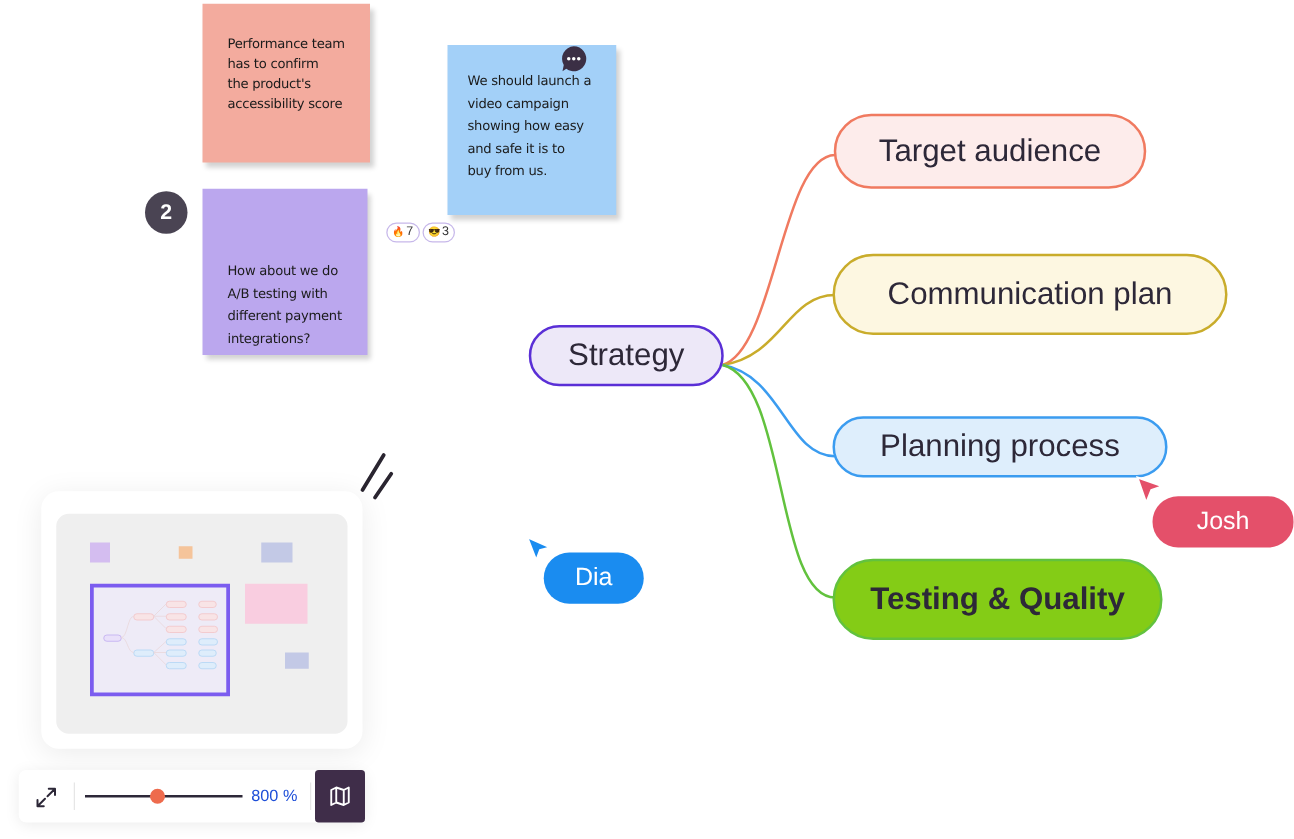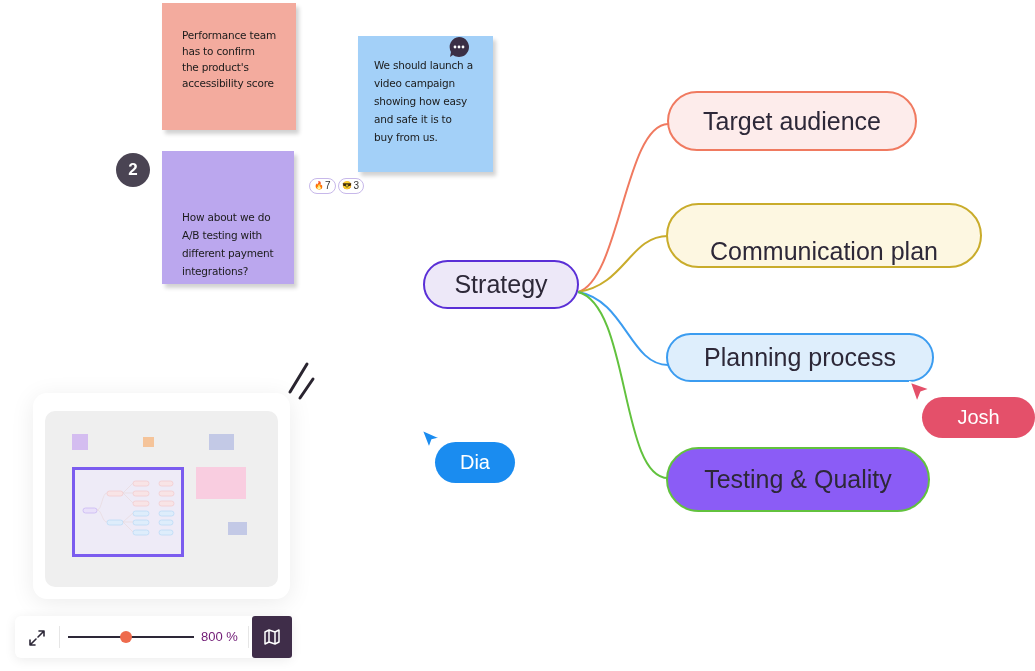--- a/index.html
+++ b/index.html
@@ -76,27 +76,27 @@
   <path d="M578 292 C 625 300, 630 365, 668 365" fill="none" stroke="#3b9cf0" stroke-width="2"></path>
   <path d="M578 292 C 630 305, 620 478, 668 478" fill="none" stroke="#62c23e" stroke-width="2"></path>
 </svg>
 
 <div class="node" style="left:423px;top:260px;width:156px;height:49px;border-color:#5a2fd6;background:#ede8f8;">
   <span>Strategy</span>
 </div>
 <div class="node" style="left:667px;top:91px;width:250px;height:60px;border-color:#f07a60;background:#fdeceb;">
   <span>Target audience</span>
 </div>
-<div class="node" style="left:666px;top:203px;width:316px;height:65px;border-color:#c9ac2b;background:#fdf7e1;align-items:flex-end;">
+<div class="node" style="left:666px;top:203px;width:316px;height:65px;border-color:#c9ac2b;background:#fdf7e1;">
   <span>Communication plan</span>
 </div>
 <div class="node" style="left:666px;top:333px;width:268px;height:49px;border-color:#3b9cf0;background:#deeefc;">
   <span>Planning process</span>
 </div>
-<div class="node" style="left:666px;top:447px;width:264px;height:65px;border-color:#62c23e;background:#8b5cf6;">
+<div class="node" style="left:666px;top:447px;width:264px;height:65px;border-color:#62c23e;background:#84cc16;font-weight:bold;">
   <span>Testing &amp; Quality</span>
 </div>
 
 <svg class="abs" style="left:420px;top:428px;" width="24" height="24" viewBox="0 0 24 24">
   <path d="M2 2 L20 10 L12 12 L9 20 Z" fill="#1a8cf0" stroke="#fff" stroke-width="1.5"></path>
 </svg>
 <div class="cursor-label" style="left:435px;top:442px;width:80px;height:41px;background:#1a8cf0;">Dia</div>
 
 <svg class="abs" style="left:908px;top:380px;" width="26" height="26" viewBox="0 0 26 26">
   <path d="M2 2 L22 9 L13 12 L9 22 Z" fill="#e4506a" stroke="#fff" stroke-width="1.5"></path>
@@ -140,20 +140,20 @@
 
 <div class="toolbar">
   <svg class="abs" style="left:13px;top:13px;" width="18" height="18" viewBox="0 0 18 18">
     <path d="M11 2 H16 V7 M16 2 L10 8 M7 16 H2 V11 M2 16 L8 10" stroke="#2d2838" stroke-width="1.6" fill="none" stroke-linecap="round" stroke-linejoin="round"></path>
   </svg>
   <div class="abs" style="left:44px;top:10px;width:1px;height:22px;background:#e6e6e6;"></div>
   <div class="abs" style="left:53px;top:13px;width:126px;height:16px;">
     <div class="abs" style="left:0;top:7px;width:126px;height:1.5px;background:#2d2838;"></div>
     <div class="abs" id="zoom-thumb" style="top: 2px; width: 12px; height: 12px; border-radius: 50%; background: rgb(238, 107, 77); left: 51.96px;"></div>
   </div>
-  <div class="abs" style="left:186px;top:13px;font-size:13px;color:#701a75;">800 %</div>
+  <div class="abs" style="left:186px;top:13px;font-size:13px;color:#1d4ed8;">800 %</div>
   <div class="abs" style="left:233px;top:10px;width:1px;height:22px;background:#e6e6e6;"></div>
   <div class="abs" style="left:237px;top:0;width:40px;height:42px;background:#3f2d49;border-radius:3px;">
     <svg class="abs" style="left:11px;top:12px;" width="18" height="18" viewBox="0 0 18 18">
       <path d="M2 4 L6 2 L12 4 L16 2 V14 L12 16 L6 14 L2 16 Z M6 2 V14 M12 4 V16" stroke="#fff" stroke-width="1.5" fill="none" stroke-linejoin="round"></path>
     </svg>
   </div>
 </div>
 
 </body></html>

